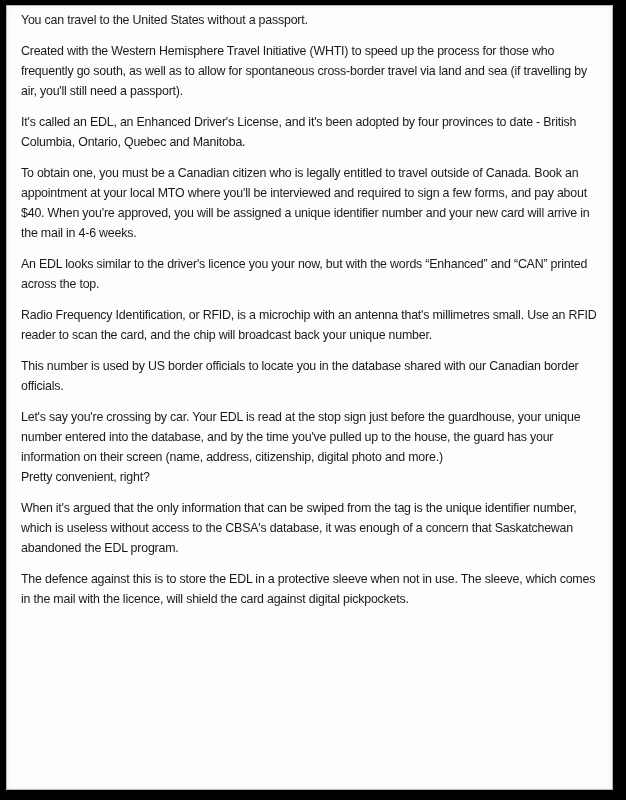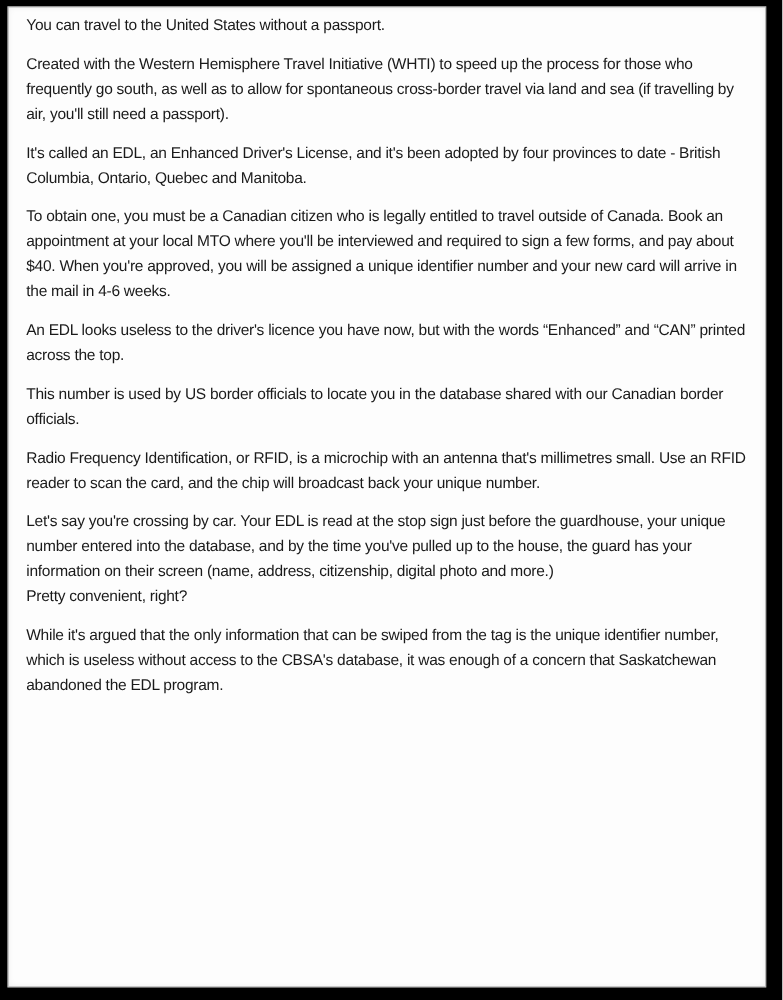--- a/index.html
+++ b/index.html
@@ -44,20 +44,21 @@
 </style>
 </head>
 <body>
 
 <div class="frame">
   <article class="content">
     <p class="para">You can travel to the United States without a passport.</p>
     <p class="para">Created with the Western Hemisphere Travel Initiative (WHTI) to speed up the process for those who frequently go south, as well as to allow for spontaneous cross-border travel via land and sea (if travelling by air, you'll still need a passport).</p>
     <p class="para">It's called an EDL, an Enhanced Driver's License, and it's been adopted by four provinces to date - British Columbia, Ontario, Quebec and Manitoba.</p>
     <p class="para">To obtain one, you must be a Canadian citizen who is legally entitled to travel outside of Canada. Book an appointment at your local MTO where you'll be interviewed and required to sign a few forms, and pay about $40. When you're approved, you will be assigned a unique identifier number and your new card will arrive in the mail in 4-6 weeks.</p>
-    <p class="para">An EDL looks useless to the driver's licence you have now, but with the words “Enhanced” and “CAN” printed across the top.</p>
+    <p class="para">An EDL looks similar to the driver's licence you your now, but with the words “Enhanced” and “CAN” printed across the top.</p>
+    <p class="para">Radio Frequency Identification, or RFID, is a microchip with an antenna that's millimetres small. Use an RFID reader to scan the card, and the chip will broadcast back your unique number.</p>
     <p class="para">This number is used by US border officials to locate you in the database shared with our Canadian border officials.</p>
-    <p class="para">Radio Frequency Identification, or RFID, is a microchip with an antenna that's millimetres small. Use an RFID reader to scan the card, and the chip will broadcast back your unique number.</p>
     <p class="para">Let's say you're crossing by car. Your EDL is read at the stop sign just before the guardhouse, your unique number entered into the database, and by the time you've pulled up to the house, the guard has your information on their screen (name, address, citizenship, digital photo and more.)
 Pretty convenient, right?</p>
-    <p class="para">While it's argued that the only information that can be swiped from the tag is the unique identifier number, which is useless without access to the CBSA's database, it was enough of a concern that Saskatchewan abandoned the EDL program.</p>
+    <p class="para">When it's argued that the only information that can be swiped from the tag is the unique identifier number, which is useless without access to the CBSA's database, it was enough of a concern that Saskatchewan abandoned the EDL program.</p>
+    <p class="para">The defence against this is to store the EDL in a protective sleeve when not in use. The sleeve, which comes in the mail with the licence, will shield the card against digital pickpockets.</p>
   </article>
 </div>
 
 </body></html>

